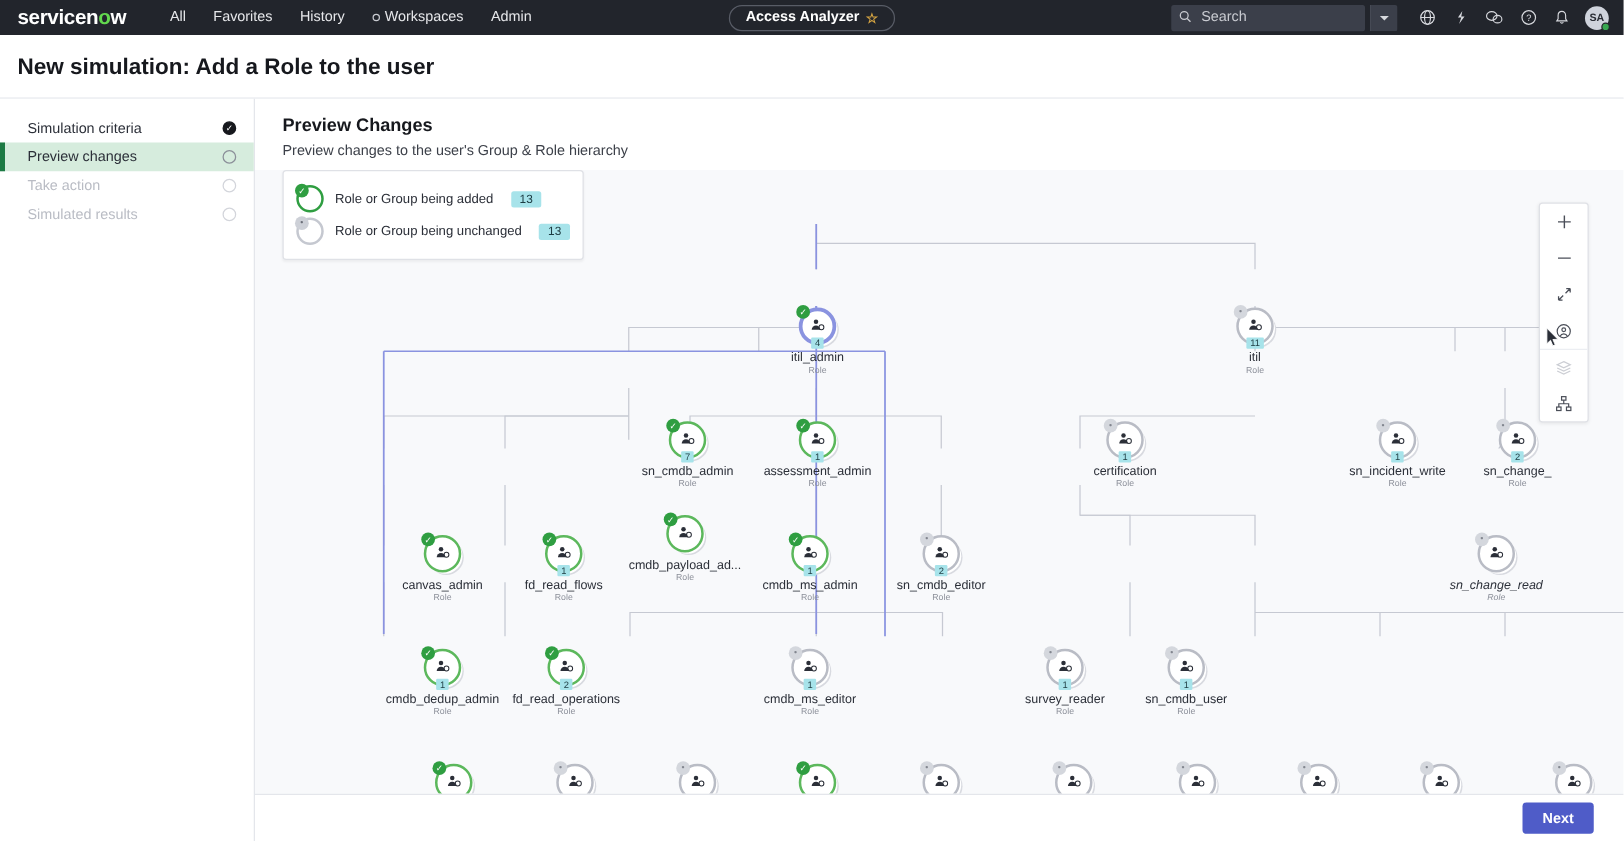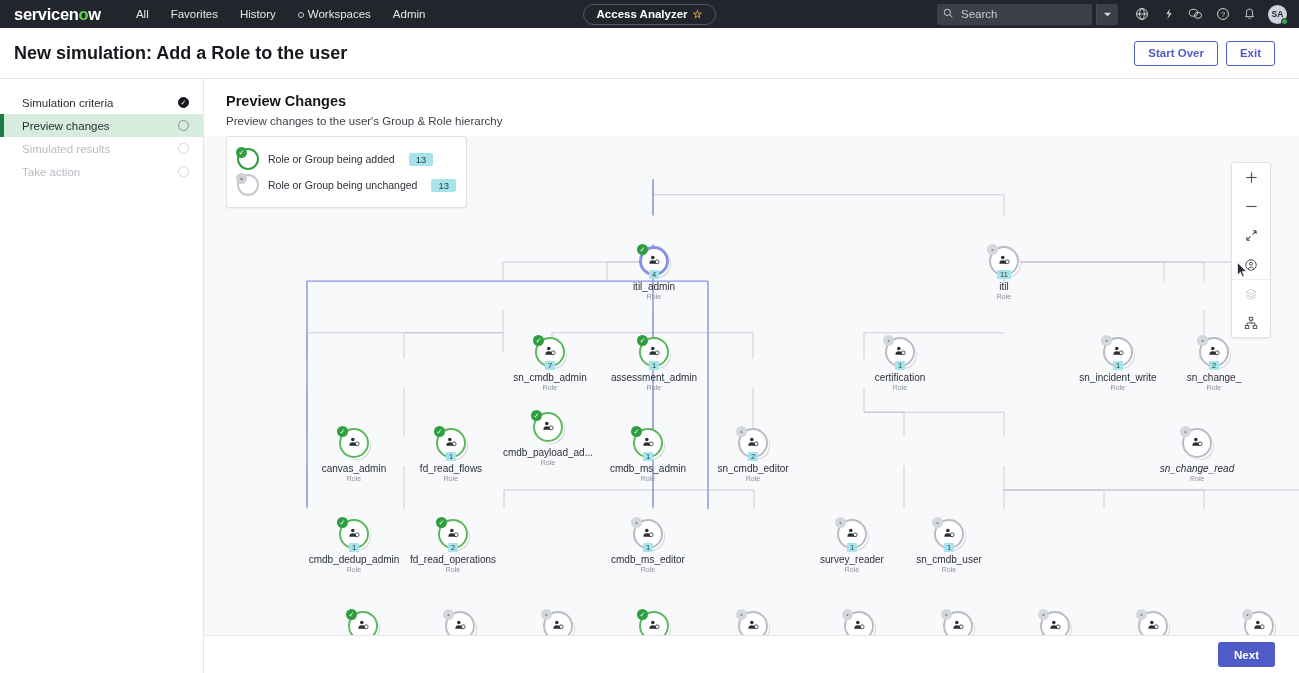--- a/index.html
+++ b/index.html
@@ -457,43 +457,39 @@
     </div>
     <div class="avatar">
       <span>SA</span>
       <span class="presence"></span>
     </div>
   </div>
 </div>
 
 <div class="titlebar">
   <div class="pagetitle">New simulation: Add a Role to the user</div>
-  <div class="titlebtns">
-    <button class="obtn">Start Over</button>
-    <button class="obtn">Exit</button>
-  </div>
 </div>
 
 <div class="body">
 
   <div class="sidebar">
     <div class="step">
       <span class="slabel">Simulation criteria</span>
       <span class="scircle done">✓</span>
     </div>
     <div class="step active">
       <span class="slabel">Preview changes</span>
       <span class="scircle"></span>
     </div>
     <div class="step disabled">
+      <span class="slabel">Take action</span>
+      <span class="scircle dim"></span>
+    </div>
+    <div class="step disabled">
       <span class="slabel">Simulated results</span>
-      <span class="scircle dim"></span>
-    </div>
-    <div class="step disabled">
-      <span class="slabel">Take action</span>
       <span class="scircle dim"></span>
     </div>
   </div>
 
   <div class="main">
     <div class="main-head">
       <div class="mh-title">Preview Changes</div>
       <div class="mh-sub">Preview changes to the user's Group &amp; Role hierarchy</div>
     </div>
 

